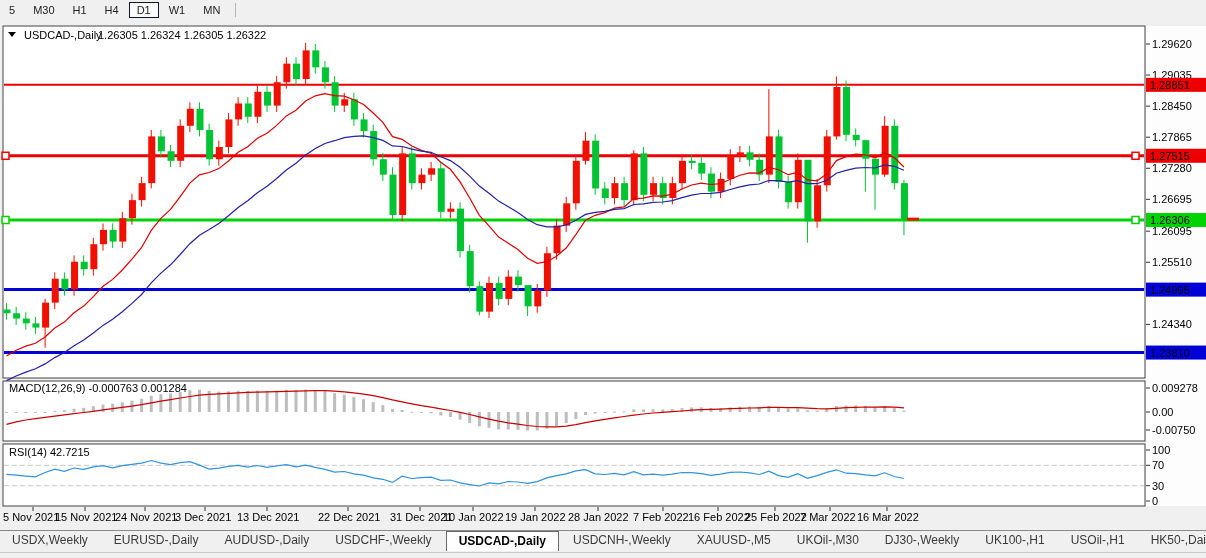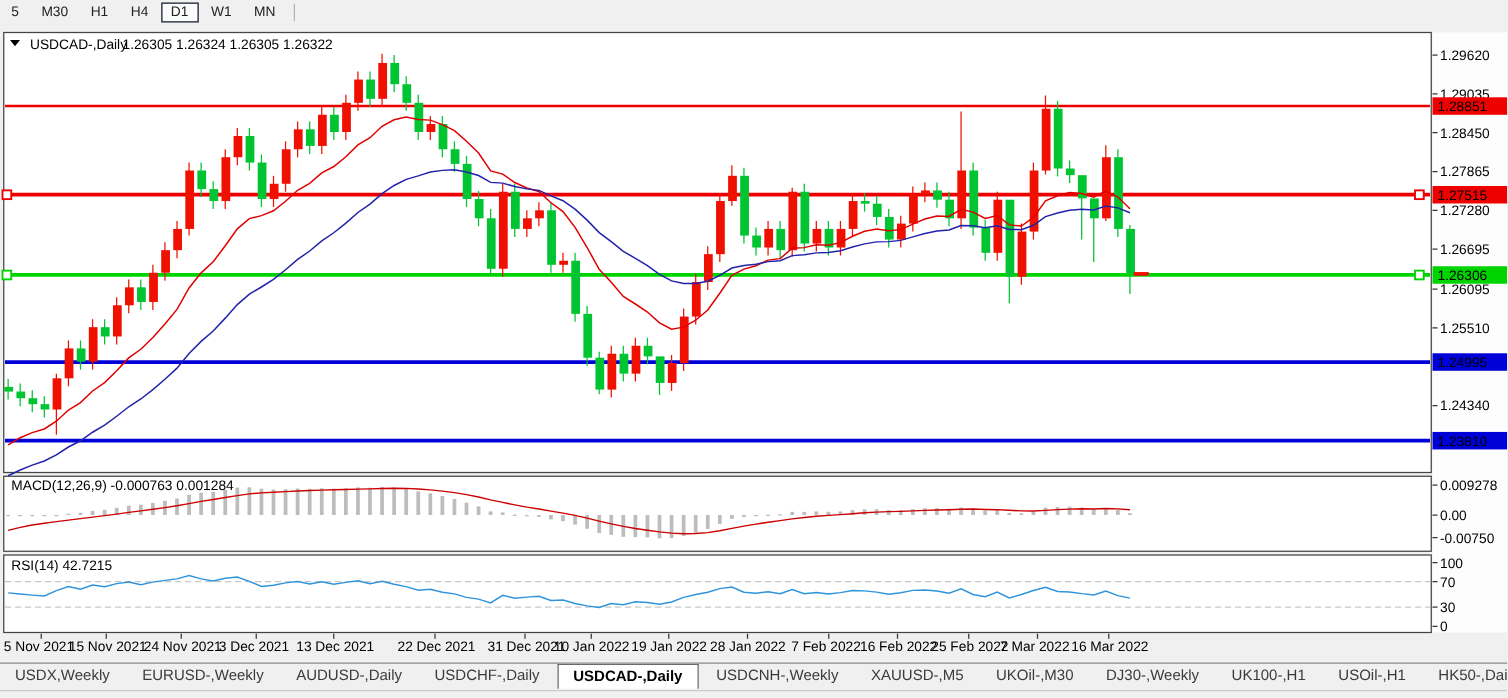--- a/index.html
+++ b/index.html
@@ -430,25 +430,25 @@
         <text x="800" y="521">7 Mar 2022</text>
         <line x1="887" y1="507" x2="887" y2="511" stroke="#333"></line>
         <text x="857" y="521">16 Mar 2022</text>
         <polygon points="8,32 16,32 12,37" fill="#000"></polygon>
       </g>
   </svg>
 
   <div class="tabbar">
       <span class="tab">USDX,Weekly</span>
       <span class="sep"></span>
-      <span class="tab">EURUSD-,Weekly</span>
+      <span class="tab">EURUSD-,Daily</span>
       <span class="sep"></span>
       <span class="tab">AUDUSD-,Daily</span>
       <span class="sep"></span>
-      <span class="tab">USDCHF-,Daily</span>
+      <span class="tab">USDCHF-,Weekly</span>
       <span class="sep"></span>
       <span class="tab active">USDCAD-,Daily</span>
       <span class="sep"></span>
       <span class="tab">USDCNH-,Weekly</span>
       <span class="sep"></span>
       <span class="tab">XAUUSD-,M5</span>
       <span class="sep"></span>
       <span class="tab">UKOil-,M30</span>
       <span class="sep"></span>
       <span class="tab">DJ30-,Weekly</span>

